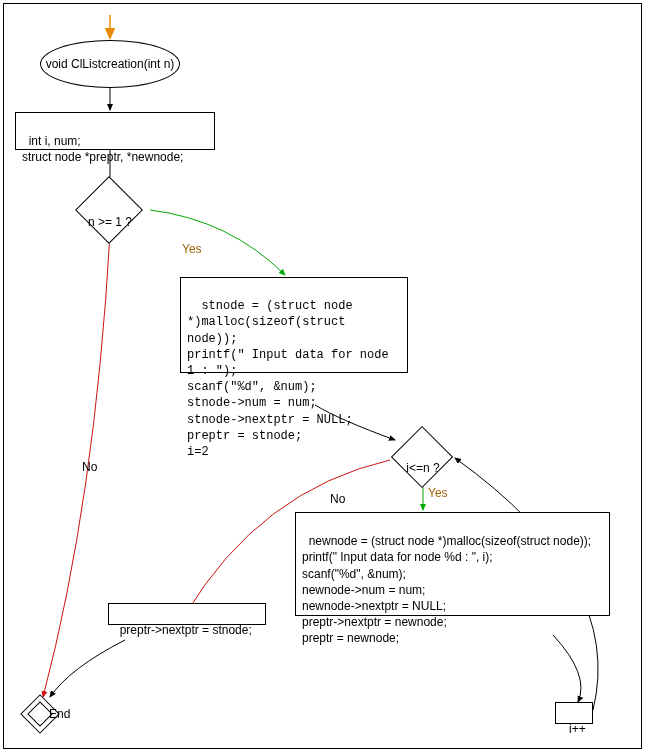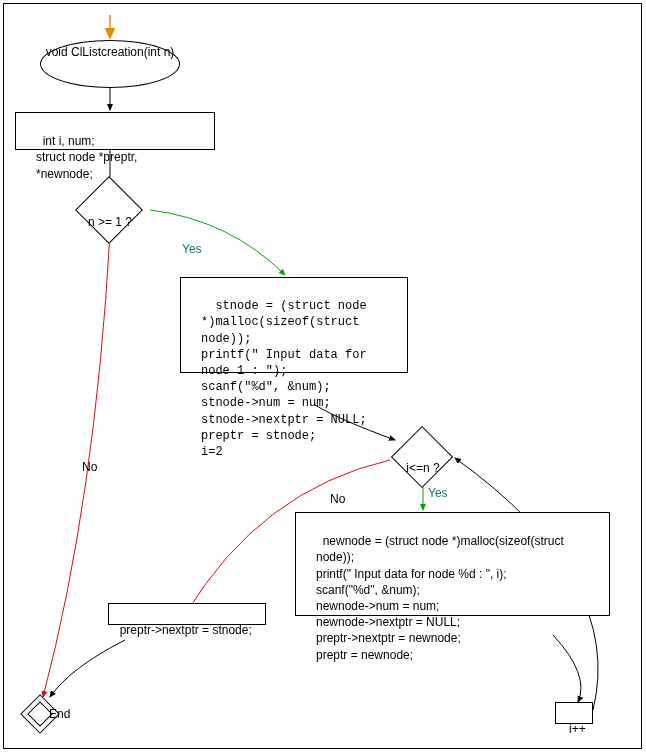--- a/index.html
+++ b/index.html
@@ -23,31 +23,31 @@
     box-sizing: border-box;
   }
   .node {
     position: absolute;
     box-sizing: border-box;
   }
   .ellipse {
     border: 1px solid #000;
     border-radius: 50%;
     display: flex;
-    align-items: flex-start;
+    align-items: center;
     justify-content: center;
     text-align: center;
     line-height: 1.2;
     background: #fff;
     padding: 4px;
   }
   .rect {
     border: 1px solid #000;
     background: #fff;
-    padding: 4px 20px;
+    padding: 4px 6px;
     line-height: 1.35;
     white-space: pre-wrap;
     text-align: left;
   }
   .diamond {
     border: 1px solid #000;
     background: #fff;
     transform: rotate(45deg);
   }
   .diamond-label {
@@ -74,21 +74,21 @@
     position: absolute;
     pointer-events: none;
     margin-left: 20px;
   }
   .edge-label {
     position: absolute;
     font-size: 12px;
     pointer-events: none;
   }
   .no { color: #000000; }
-  .yes { color: #0f766e; }
+  .yes { color: #a16207; }
   svg { position: absolute; left: 0; top: 0; pointer-events: none; }
 </style>
 </head>
 <body>
 
 <div class="frame"></div>
 
 <svg width="646" height="753">
   <defs>
     <marker id="arr-black" markerWidth="8" markerHeight="8" refX="6" refY="3" orient="auto">

